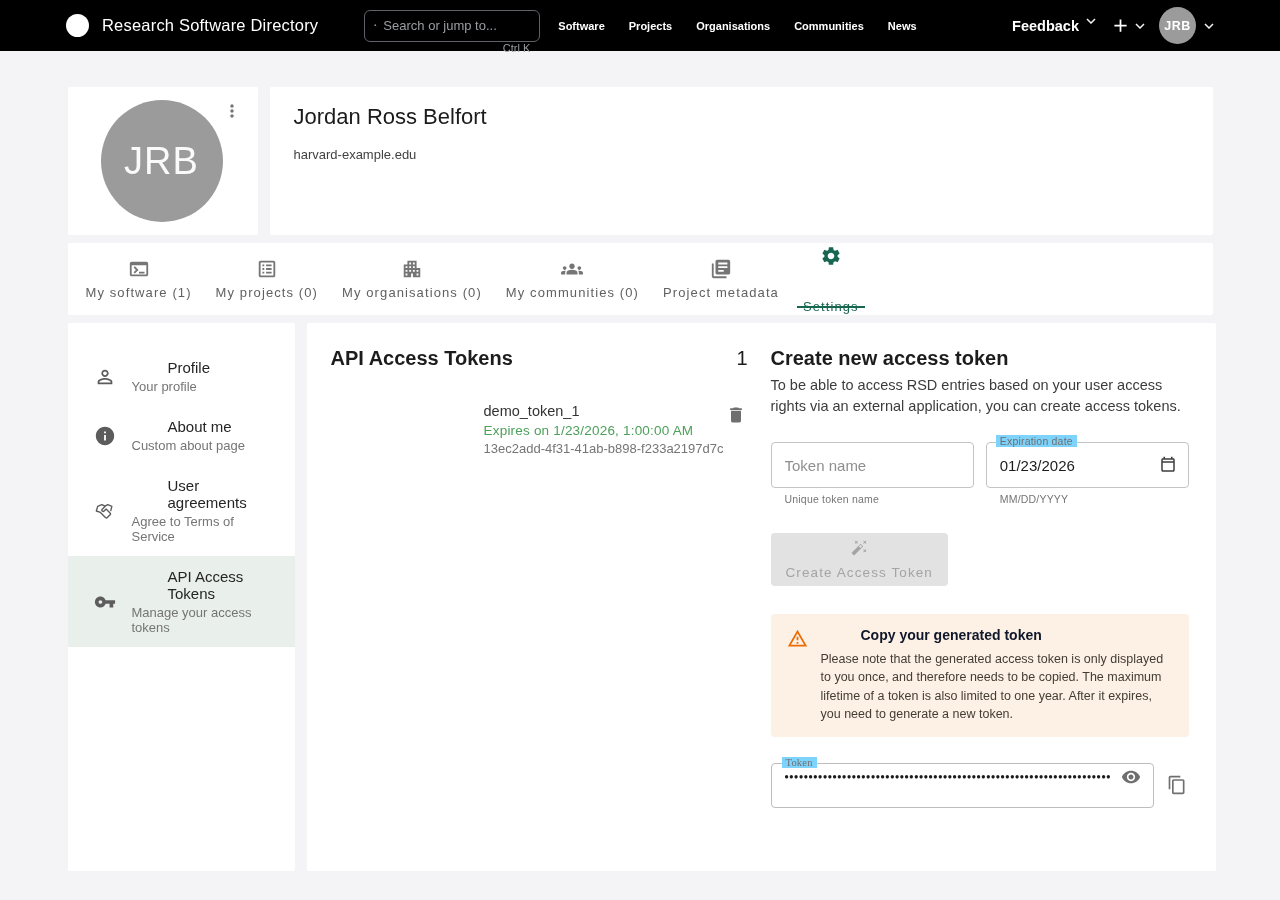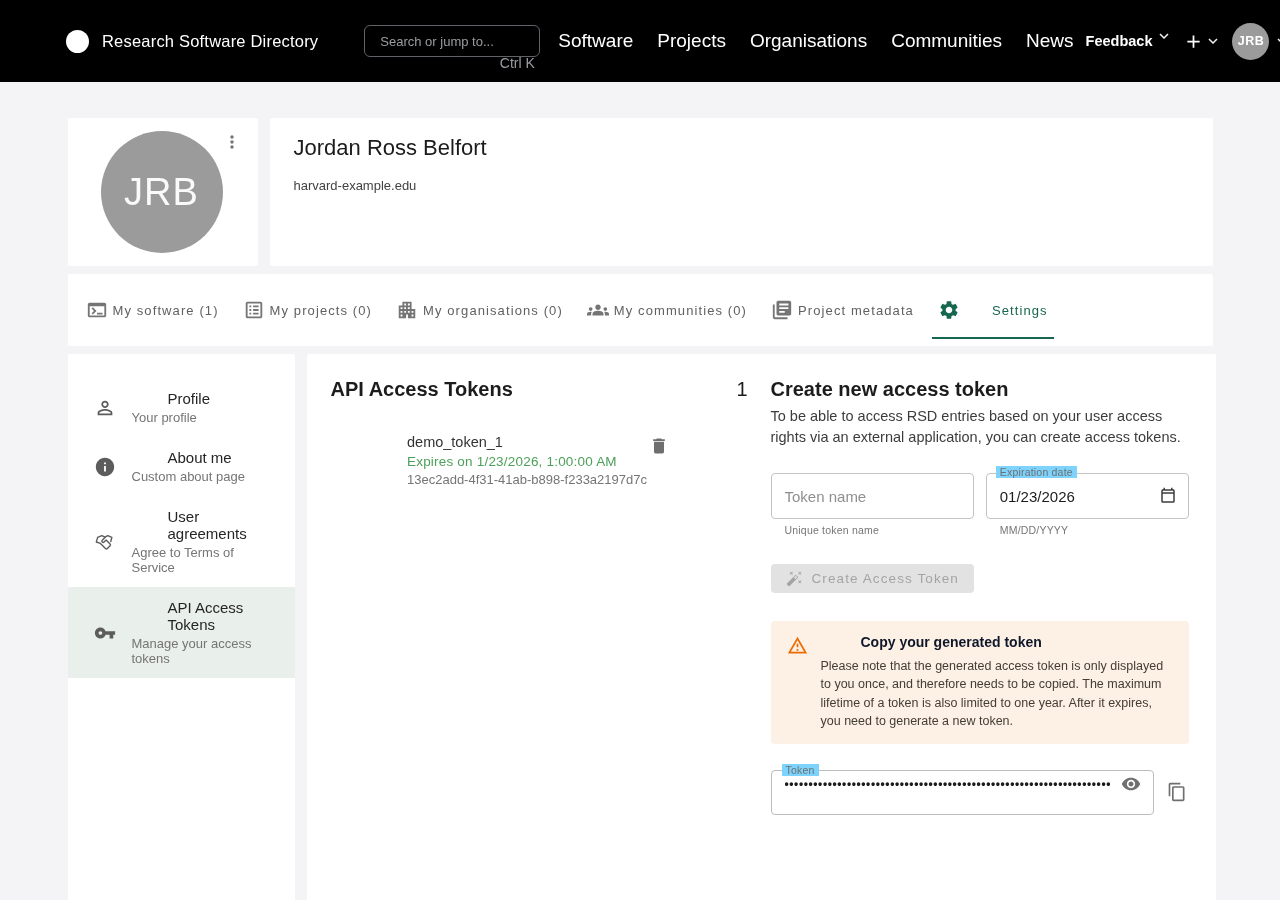--- a/index.html
+++ b/index.html
@@ -13,30 +13,30 @@
     --txt2:#424242;
     --muted:#757575;
     --border:#c4c4c4;
   }
   *{box-sizing:border-box;margin:0;padding:0;}
   html,body{width:1280px;height:900px;overflow:hidden;}
   body{background:var(--page-bg);font-family:"Liberation Sans",sans-serif;color:var(--txt);}
   svg{display:block;}
 
   
-  .navbar{height:82px;background:var(--navbar-bg);display:flex;align-items:center;padding:0 66px;}
+  .navbar{height:51px;background:var(--navbar-bg);display:flex;align-items:center;padding:0 66px;}
   .brand{display:flex;align-items:center;gap:13px;cursor:pointer;}
   .brand-dot{width:23px;height:23px;border-radius:50%;background:#fff;}
   .brand-title{color:#fff;font-size:16.5px;font-weight:500;letter-spacing:.2px;white-space:nowrap;}
   .searchbox{margin-left:46px;width:176px;height:32px;border:1px solid #5f6368;border-radius:6px;
     display:flex;align-items:center;padding:0 9px;color:#9a9da1;gap:6px;cursor:text;}
   .searchbox .ph{font-size:13px;flex:1;white-space:nowrap;}
-  .searchbox .kbd{font-size:14px;white-space:nowrap;margin-top:44px;}
+  .searchbox .kbd{font-size:11px;white-space:nowrap;margin-top:44px;}
   .nav-links{display:flex;align-items:center;margin-left:6px;}
-  .nav-link{color:#fff;font-size:19px;font-weight:400;padding:6px 12px;cursor:pointer;white-space:nowrap;}
+  .nav-link{color:#fff;font-size:11px;font-weight:700;padding:6px 12px;cursor:pointer;white-space:nowrap;}
   .nav-right{margin-left:auto;display:flex;align-items:center;gap:14px;}
   .nav-feedback{display:flex;align-items:flex-start;gap:7px;color:#fff;font-size:14.5px;font-weight:600;cursor:pointer;}
   .nav-plus{display:flex;align-items:center;gap:4px;color:#fff;cursor:pointer;}
   .nav-avatar-wrap{display:flex;align-items:center;gap:8px;cursor:pointer;}
   .nav-avatar{width:37px;height:37px;border-radius:50%;background:#9b9b9b;color:#fff;
     display:flex;align-items:center;justify-content:center;font-size:12.5px;font-weight:600;letter-spacing:.5px;}
   .chev{color:#fff;opacity:.95;}
 
   
   .page{width:1145px;margin:36px auto 0;}
@@ -48,21 +48,21 @@
   .avatar-circle{position:absolute;left:33px;top:13px;width:122px;height:122px;border-radius:50%;
     background:#9b9b9b;color:#fafafa;display:flex;align-items:center;justify-content:center;
     font-size:38px;letter-spacing:1px;}
   .kebab{position:absolute;top:117px;right:16px;top:14px;color:#757575;cursor:pointer;width:20px;height:20px;}
   .header-card{flex:1;height:148px;padding:17px 24px;}
   .profile-name{font-size:22px;font-weight:500;color:#1b1b1b;}
   .profile-affiliation{margin-top:17px;font-size:13px;color:var(--txt2);}
 
   
   .tabs-card{margin-top:8px;height:72px;display:flex;align-items:stretch;padding-left:6px;}
-  .tab{position:relative;display:flex;flex-direction:row;align-items:center;justify-content:center;
+  .tab{position:relative;display:flex;flex-direction:column;align-items:center;justify-content:center;
     gap:5px;padding:0 12px;color:#616161;cursor:pointer;}
   .tab .tab-icon{width:22px;height:22px;color:#757575;}
   .tab .tab-label{font-size:13px;letter-spacing:1.1px;white-space:nowrap;}
   .tab.active{color:var(--primary);gap:32px;}
   .tab.active .tab-icon{color:var(--primary);}
   .tab.active .tab-label{color:var(--primary);}
   .tab.active::after{content:"";position:absolute;left:6px;right:6px;bottom:7px;height:2px;background:var(--primary);}
 
   
   .content-row{margin-top:8px;align-items:stretch;height:548px;}
@@ -72,21 +72,21 @@
   .side-icon{width:22px;height:22px;color:#5c5c5c;flex:none;}
   .side-title{font-size:15px;color:#252525;padding-left:36px;}
   .side-sub{margin-top:3px;font-size:13px;color:var(--muted);}
 
   .main-card{flex:1;padding:24px 27px 24px 24px;display:grid;grid-template-columns:417px 1fr;column-gap:23px;}
 
   
   .col-head{display:flex;align-items:baseline;justify-content:space-between;}
   .col-title{font-size:20px;font-weight:700;color:#1c1c1c;}
   .col-count{font-size:20px;font-weight:500;color:#1c1c1c;}
-  .token-item{margin-top:33px;display:flex;align-items:flex-start;justify-content:center;}
+  .token-item{margin-top:33px;display:flex;align-items:flex-start;justify-content:flex-end;}
   .token-name{font-size:14.5px;font-weight:500;color:#333;}
   .token-expires{margin-top:4px;font-size:13.5px;color:var(--success);letter-spacing:.2px;}
   .token-uuid{margin-top:3px;font-size:13px;color:var(--muted);}
   .icon-btn{background:none;border:none;color:#6f6f6f;cursor:pointer;padding:2px;}
   .icon-btn svg{width:20px;height:20px;}
 
   
   .create-title{font-size:20px;font-weight:700;color:#1c1c1c;}
   .create-desc{margin-top:5px;font-size:14.5px;line-height:1.45;color:#3c3c3c;}
   .fields{margin-top:25px;display:flex;gap:12px;}
@@ -95,31 +95,31 @@
     font-size:15px;font-family:"Liberation Sans",sans-serif;color:#1c1c1c;background:#fff;outline:none;}
   .tf::placeholder{color:#8f8f8f;opacity:1;}
   .notch-label{position:absolute;top:-7px;left:10px;background:#7dd3fc;padding:0 4px;font-size:10.5px;color:#6f6f6f;letter-spacing:.2px;}
   .helper{margin:5px 0 0 14px;font-size:10.5px;color:var(--muted);letter-spacing:.2px;}
   .date-wrap{position:relative;}
   .date-wrap .tf{padding-right:40px;}
   .cal-icon{position:absolute;right:12px;top:14px;width:18px;height:18px;color:#3e3e3e;cursor:pointer;}
 
   .create-btn{margin-top:28px;display:inline-flex;align-items:center;gap:9px;background:#e2e2e2;
     color:#a4a4a4;border:none;border-radius:4px;padding:6px 15px;font-size:13.5px;font-weight:500;
-    letter-spacing:1.1px;font-family:"Liberation Sans",sans-serif;cursor:default;}
+    letter-spacing:1.1px;font-family:"Liberation Sans",sans-serif;cursor:default;flex-direction:column;}
   .create-btn svg{width:17px;height:17px;}
 
   .alert{margin-top:28px;background:var(--warning-bg);border-radius:4px;padding:13px 16px;display:flex;gap:13px;}
   .alert-icon{width:21px;height:21px;color:var(--warning-icon);flex:none;margin-top:1px;}
   .alert-title{font-size:14px;font-weight:700;color:#0f172a;margin-left:40px;}
   .alert-body{margin-top:7px;font-size:12.5px;line-height:1.47;color:#433d33;}
 
   .token-out{margin-top:26px;display:flex;align-items:center;gap:11px;}
   .token-fieldset{flex:1;position:relative;border:1px solid #bdbdbd;border-radius:4px;height:45px;
-    display:flex;align-items:center;padding:0 10px 16px 13px;gap:8px;}
+    display:flex;align-items:center;padding:0 10px 16px 13px;gap:8px;font-family:Liberation Serif, serif;}
   .token-dots{flex:1;font-size:12px;font-weight:700;letter-spacing:.6px;color:#1a1a1a;
     white-space:nowrap;overflow:hidden;}
 </style>
 </head>
 <body>
 
 <nav class="navbar">
   <div class="brand">
     <span class="brand-dot"></span>
     <span class="brand-title">Research Software Directory</span>

